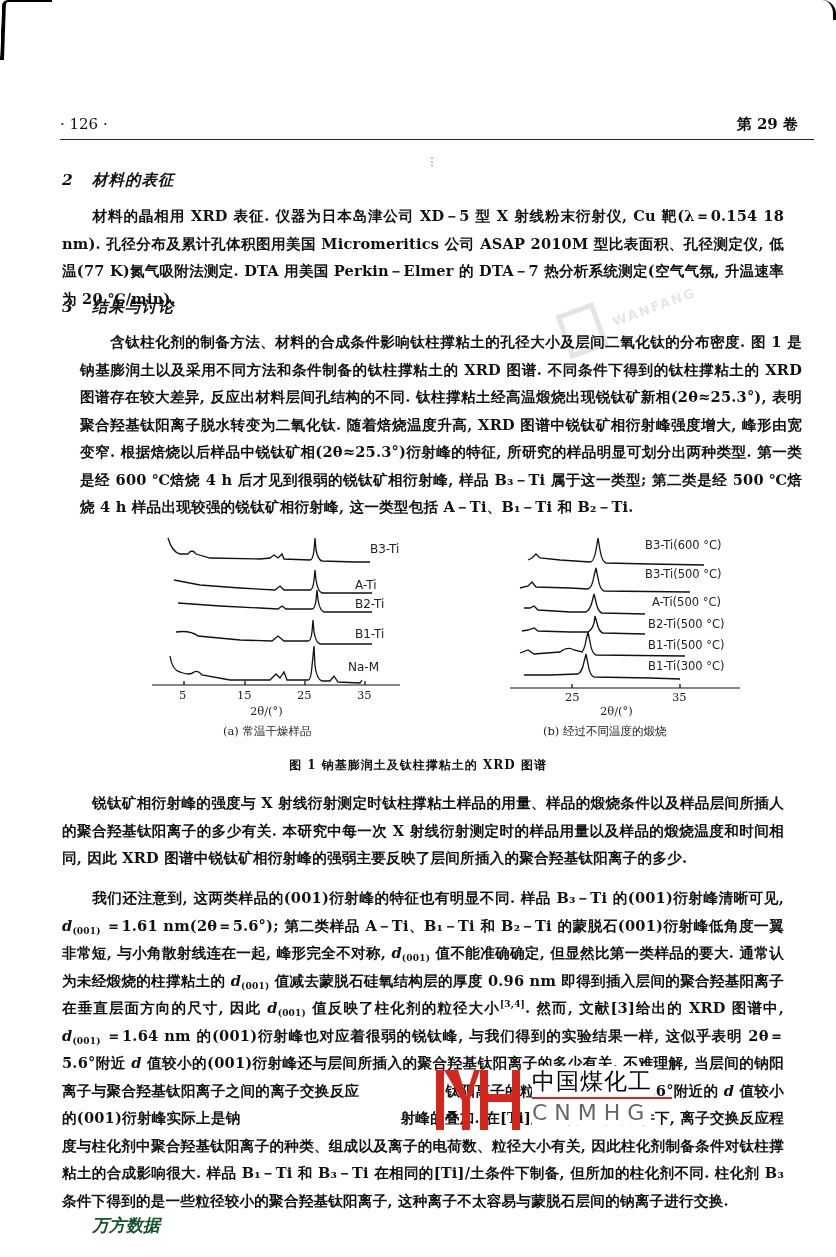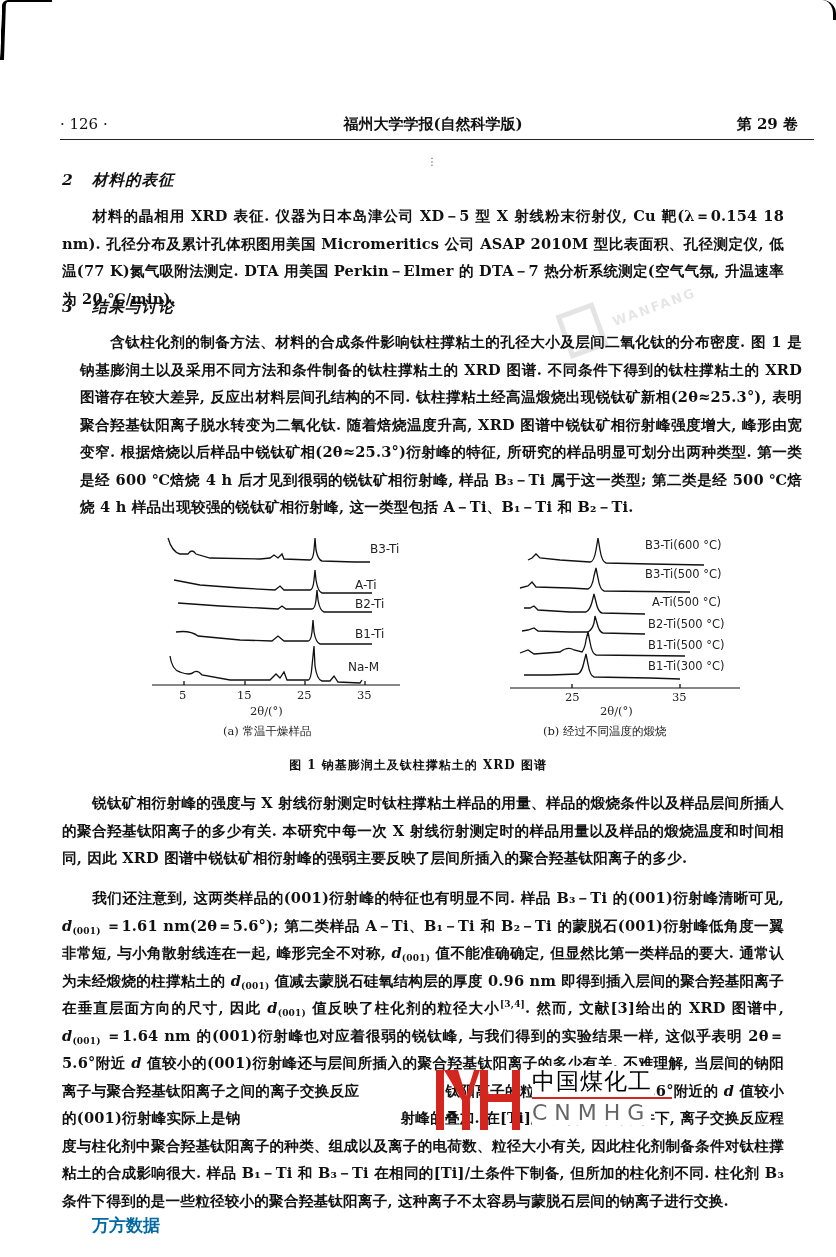--- a/index.html
+++ b/index.html
@@ -34,31 +34,30 @@
        transform:rotate(-20deg);}
   .wm-wanfang .box{position:absolute;left:0;top:0;width:40px;height:46px;border:5px solid #000;box-sizing:border-box;}
   .wm-wanfang .txt{position:absolute;left:52px;top:18px;font-size:13px;font-weight:bold;font-family:"DejaVu Sans",sans-serif;letter-spacing:2px;}
   .logo{position:absolute;left:436px;top:1070px;width:240px;height:60px;background:transparent;}
   .logo .mh{position:absolute;left:0;top:0;width:88px;height:60px;}
   .logo .cn{position:absolute;left:96px;top:-4px;font-family:"DejaVu Sans",sans-serif;font-size:23px;color:#000000;
        font-weight:normal;white-space:nowrap;background:#fff;padding-right:2px;letter-spacing:1px;}
   .logo .rule{position:absolute;left:96px;top:27px;width:140px;border-top:2px solid #d2261e;}
   .logo .en{position:absolute;left:96px;top:30px;font-family:"DejaVu Sans",sans-serif;font-size:22px;color:#666;
        letter-spacing:7px;background:#fff;}
-  .wf-bottom{position:absolute;left:92px;top:1214px;font-size:17px;font-family:"DejaVu Sans",sans-serif;font-weight:bold;color:#0369a1;}
+  .wf-bottom{position:absolute;left:92px;top:1214px;font-size:17px;font-family:"DejaVu Sans",sans-serif;font-weight:bold;color:#14532d;font-style:italic;}
 </style>
 </head>
 <body>
 
 <div class="corner-tl"></div>
 <div class="corner-tr"></div>
 
 <div class="header">
   <span class="pg">· 126 ·</span>
-  <span class="journal">福州大学学报(自然科学版)</span>
   <span class="vol">第 29 卷</span>
 </div>
 <div class="header-rule"></div>
 <div class="dot-mark">⋮</div>
 
 <div class="wm-wanfang">
   <div class="box"></div>
   <div class="txt">WANFANG</div>
 </div>
 

